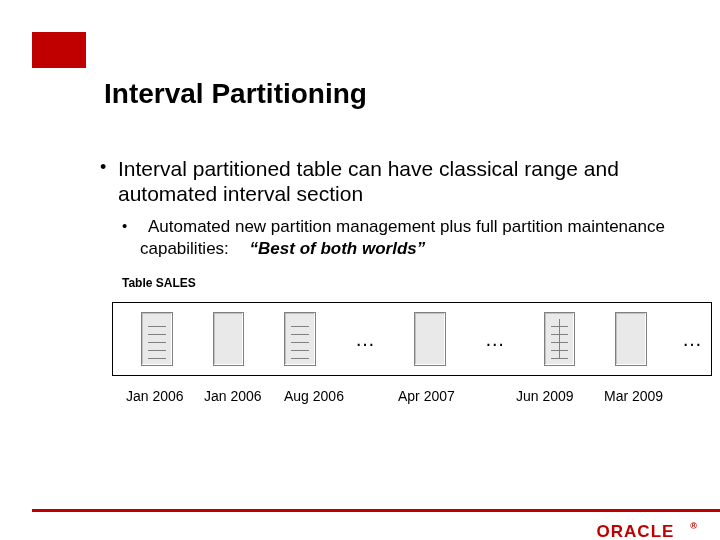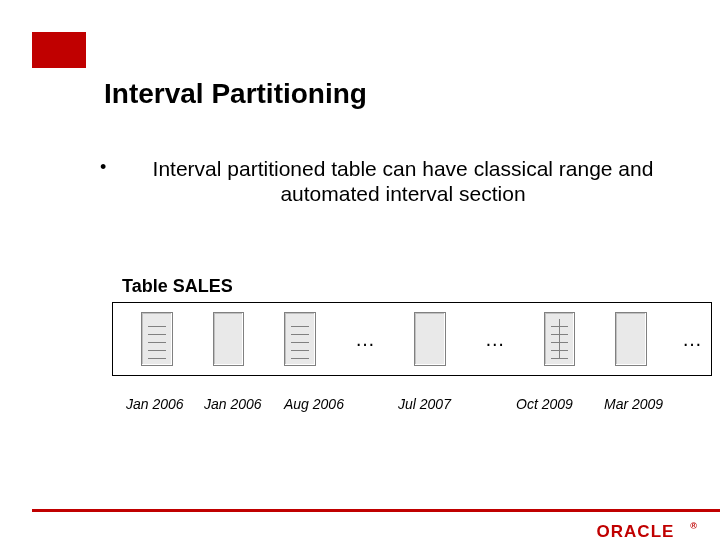--- a/index.html
+++ b/index.html
@@ -1,52 +1,55 @@
 <!DOCTYPE html>
 <html><head>
 <meta charset="utf-8">
 <style>
   * { box-sizing: border-box; margin: 8px; padding: 0; }
   html, body { width: 720px; height: 540px; font-family: Arial, Helvetica, sans-serif; background: #fff; }
   .slide { position: relative; width: 720px; height: 540px; background: #fff; }
   .red-block { position: absolute; top: 0; left: 0; width: 54px; height: 36px; background: #c00000; }
   .title { position: absolute; top: 46px; left: 72px; font-size: 28px; font-weight: bold; color: #000; }
   .bullets { position: absolute; top: 116px; left: 60px; right: 40px; }
-  .b1 { font-size: 21px; line-height: 1.2; color: #000; padding-left: 18px; position: relative; text-align: center; }
+  .b1 { font-size: 21px; line-height: 1.2; color: #000; padding-left: 18px; position: relative; }
   .b1::before { content: "•"; position: absolute; left: 0; top: 1px; font-size: 18px; }
   .b2 { font-size: 17px; line-height: 1.25; color: #000; padding-left: 18px; position: relative; margin-top: 10px; margin-left: 30px; }
   .b2::before { content: "•"; position: absolute; left: 0; top: 1px; font-size: 15px; }
   .emph { font-style: italic; font-weight: bold; }
-  .table-label { position: absolute; top: 244px; left: 90px; font-size: 18px; font-weight: bold; color: #000; text-align: center; }
+  .table-label { position: absolute; top: 244px; left: 90px; font-size: 12px; font-weight: bold; color: #000; text-align: center; }
   .strip { position: absolute; top: 270px; left: 80px; width: 600px; height: 74px; border: 1px solid #000; background: #fff; display: flex; align-items: center; }
   .part { width: 62px; height: 54px; border: 1px solid #808080; background: #e9e9e9; box-shadow: inset -1px -1px 0 #fff, inset 1px 1px 0 #c0c0c0; position: relative; }
   .part.filled::before {
     content: "";
     position: absolute; inset: 6px;
     background:
       repeating-linear-gradient(to bottom, transparent 0, transparent 7px, #808080 7px, #808080 8px),
       linear-gradient(to right, transparent 0, transparent 49%, #808080 49%, #808080 51%, transparent 51%);
   }
   .dots { font-size: 20px; color: #000; padding: 0 3px; }
-  .captions { position: absolute; top: 356px; left: 80px; width: 600px; height: 20px; font-style: italic; }
+  .captions { position: absolute; top: 348px; left: 80px; width: 600px; height: 20px; }
   .cap { position: absolute; font-size: 14px; color: #000; white-space: nowrap; }
   .footer-line { position: absolute; left: 0; right: 0; bottom: 44px; height: 3px; background: #c00000; }
   .oracle-logo { position: absolute; right: 30px; bottom: 14px; font-family: Arial, sans-serif; font-weight: bold; font-size: 17px; letter-spacing: 1px; color: #c00000; }
   .oracle-logo .reg { font-size: 9px; vertical-align: top; position: relative; top: -1px; }
 </style>
 </head>
 <body>
 
 <div class="slide">
   <div class="red-block"></div>
 
   <h1 class="title">Interval Partitioning</h1>
 
   <div class="bullets">
     <div class="b1">Interval partitioned table can have classical range and automated interval section</div>
+    <div class="b2">
+      <span>Automated new partition management plus full partition maintenance capabilities: </span><span class="emph">“Best of both worlds”</span>
+    </div>
   </div>
 
   <div class="table-label">Table SALES</div>
 
   <div class="strip">
     <div style="width:8px"></div>
     <div class="part filled"></div>
     <div style="width:16px"></div>
     <div class="part"></div>
     <div style="width:16px"></div>
@@ -62,22 +65,22 @@
     <div style="width:16px"></div>
     <div class="part"></div>
     <div style="flex:1"></div>
     <span class="dots" style="margin-right:6px">…</span>
   </div>
 
   <div class="captions">
     <span class="cap" style="left:6px">Jan 2006</span>
     <span class="cap" style="left:84px">Jan 2006</span>
     <span class="cap" style="left:164px">Aug 2006</span>
-    <span class="cap" style="left:278px">Jul 2007</span>
-    <span class="cap" style="left:396px">Oct 2009</span>
+    <span class="cap" style="left:278px">Apr 2007</span>
+    <span class="cap" style="left:396px">Jun 2009</span>
     <span class="cap" style="left:484px">Mar 2009</span>
   </div>
 
   <div class="footer-line"></div>
   <div class="oracle-logo">
     <span>ORACLE</span><span class="reg">®</span>
   </div>
 </div>
 
 </body></html>

